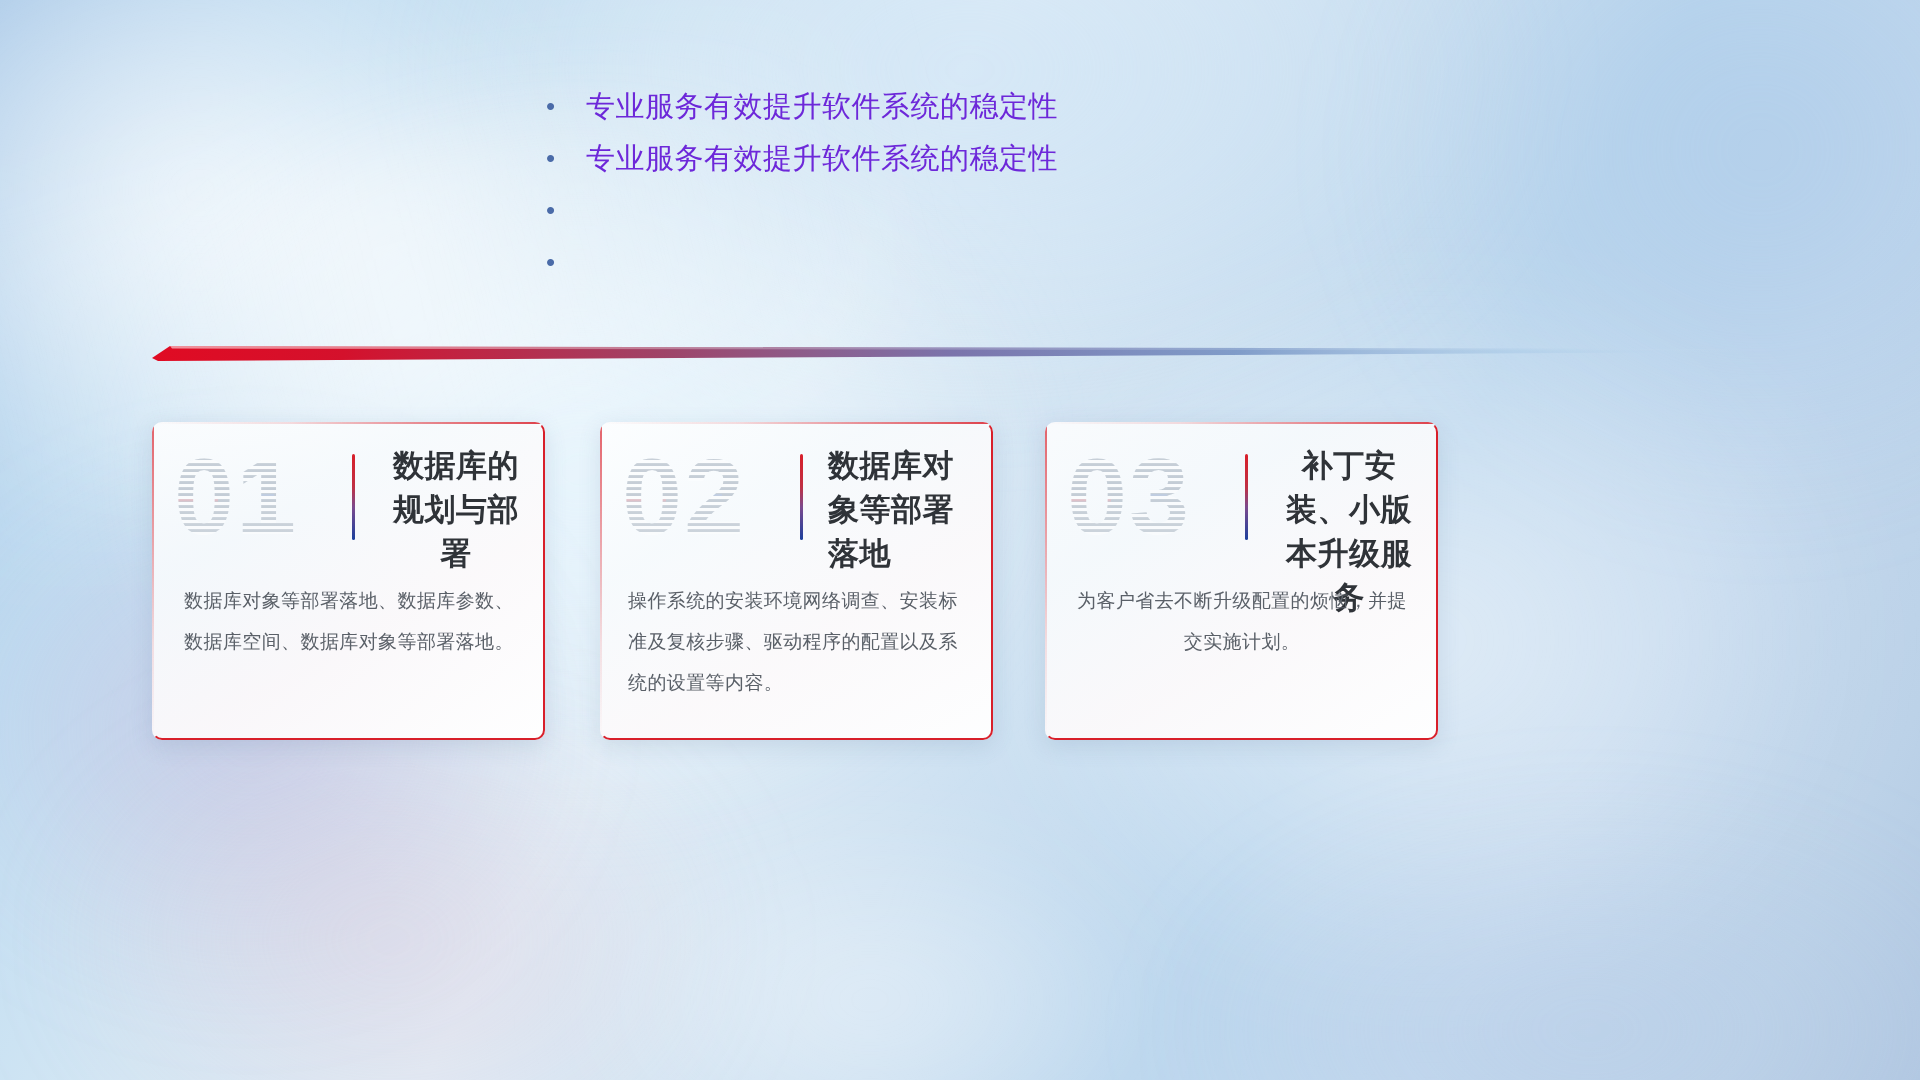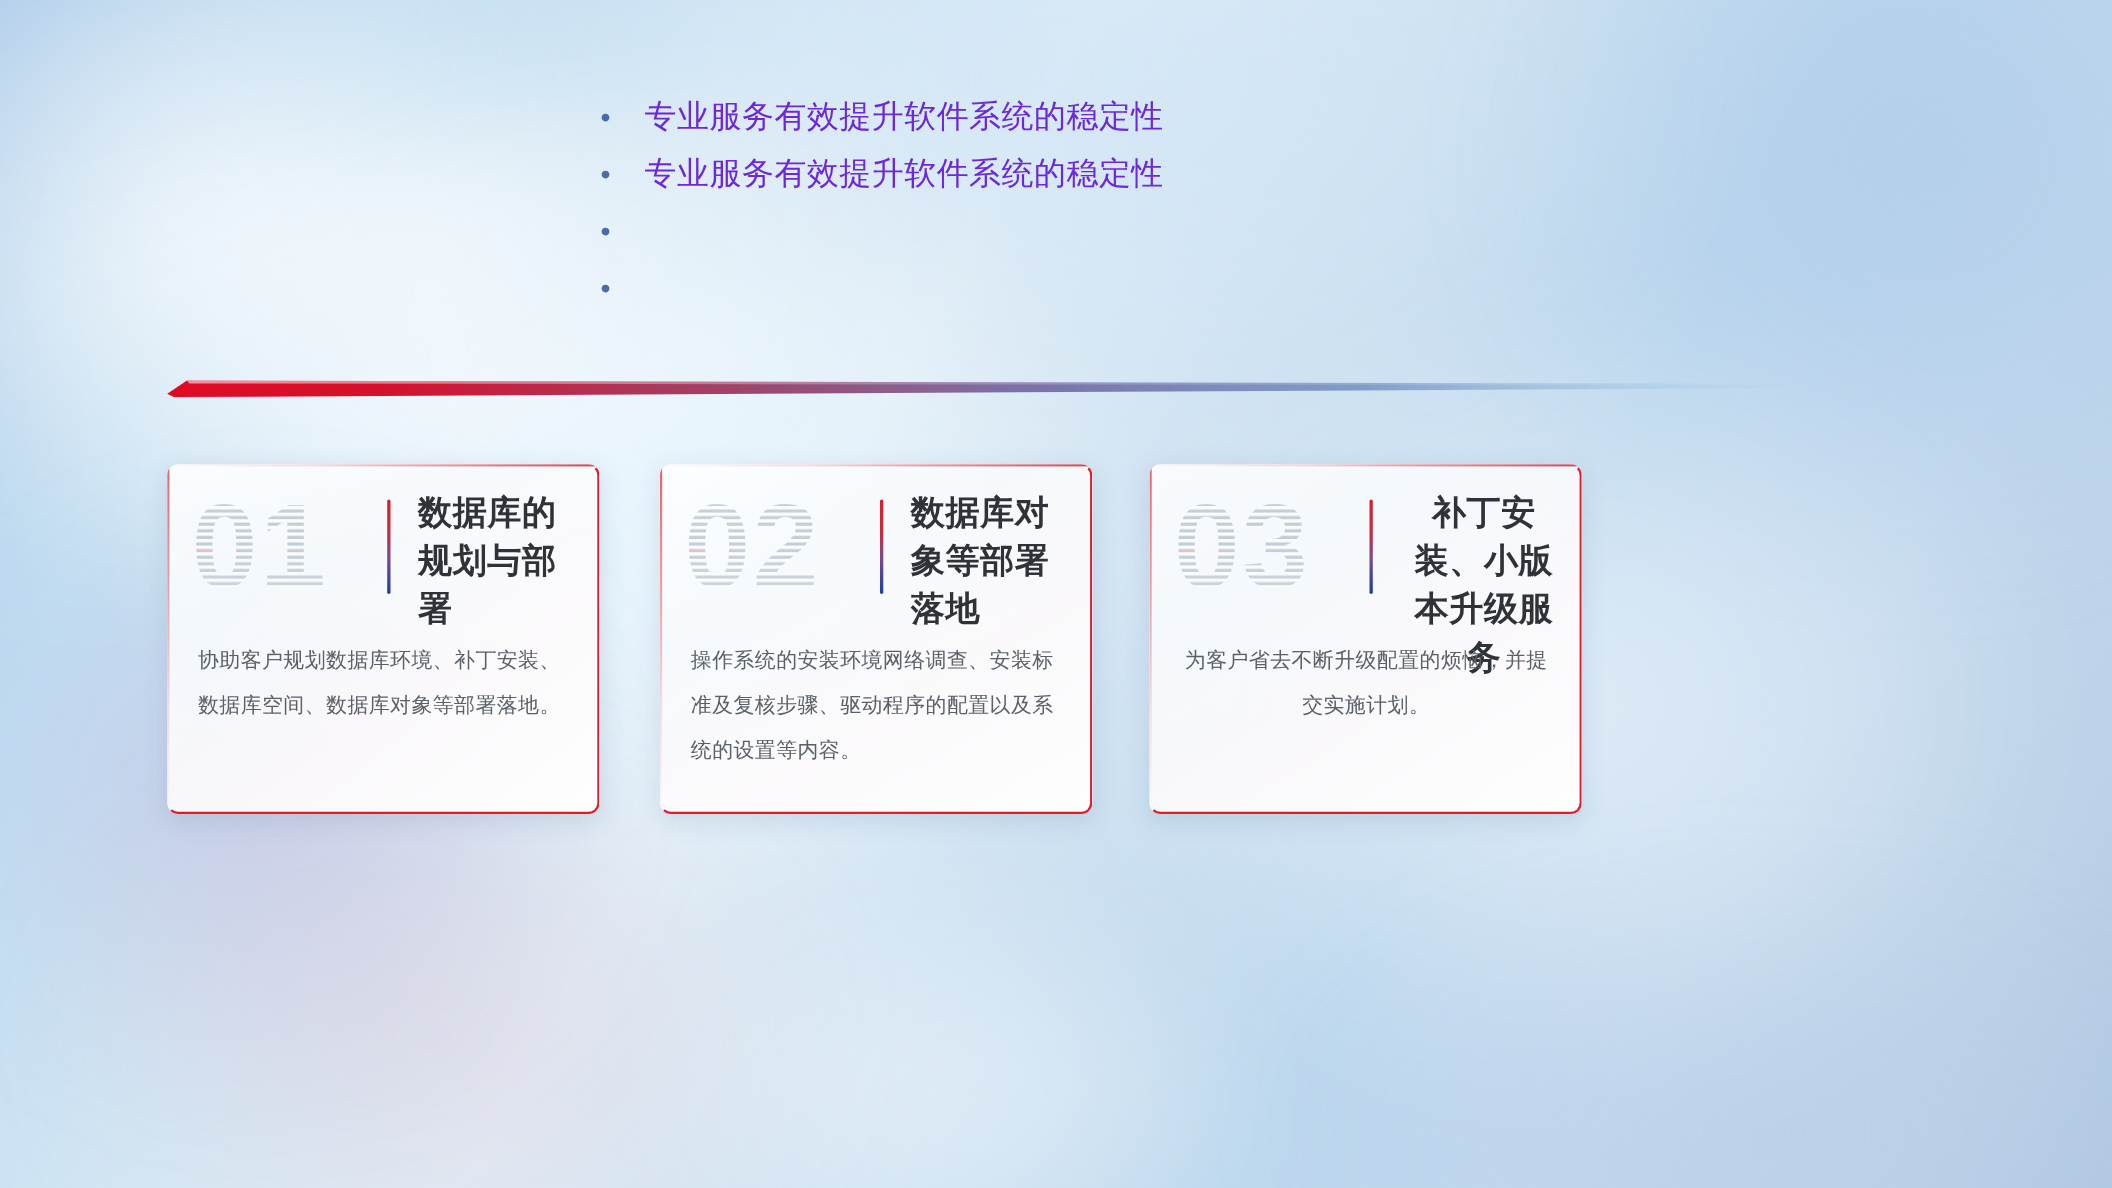--- a/index.html
+++ b/index.html
@@ -77,21 +77,21 @@
     border-top:2px solid transparent;
     border-left:2px solid transparent;
   }
   .card-accent::before{
     content:"";position:absolute;left:-2px;top:-2px;right:-2px;bottom:-2px;
     border-radius:10px;
     background:
       linear-gradient(90deg,rgba(216,31,42,0) 0%,rgba(216,31,42,.15) 35%,rgba(216,31,42,.85) 100%) no-repeat left top/100% 2px,
       linear-gradient(0deg,rgba(216,31,42,0) 0%,rgba(216,31,42,.12) 30%,rgba(216,31,42,.7) 100%) no-repeat left top/2px 100%;
   }
-  .c1{left:0;}
+  .c1{left:0;text-align:center;}
   .c2{left:448px;}
   .c3{left:893px;text-align:center;}
 
   .card-head{position:relative;height:148px;}
   
   .ghost-wrap{position:absolute;left:18px;top:14px;width:160px;height:120px;opacity:.48;}
   .ghost-wrap svg{display:block;width:100%;height:100%;}
 
   .vbar{
     position:absolute;left:200px;top:32px;width:3px;height:86px;border-radius:2px;
@@ -192,21 +192,21 @@
               <rect x="58" y="16" width="48" height="3" fill="#7f9ed6" opacity=".6"></rect>
               <rect x="4" y="62" width="44" height="3.5" fill="#e8737f" opacity=".6"></rect>
               <rect x="64" y="58" width="40" height="3" fill="#7f9ed6" opacity=".55"></rect>
               <rect x="0" y="0" width="160" height="120" fill="url(#stripes1)"></rect>
             </g>
           </svg>
         </div>
         <div class="vbar"></div>
         <div class="card-title">数据库的规划与部署</div>
       </div>
-      <div class="card-body">协助客户规划数据库环境、补丁安装、数据库空间、数据库对象等部署落地。</div>
+      <div class="card-body">数据库对象等部署落地、数据库参数、数据库空间、数据库对象等部署落地。</div>
     </div>
 
     <div class="card c2">
       <div class="card-accent"></div>
       <div class="card-head">
         <div class="ghost-wrap">
           <svg viewBox="0 0 160 120">
             <defs>
               <pattern id="stripes2" width="160" height="6" patternUnits="userSpaceOnUse">
                 <rect x="0" y="0" width="160" height="3.1" fill="#ffffff"></rect>

